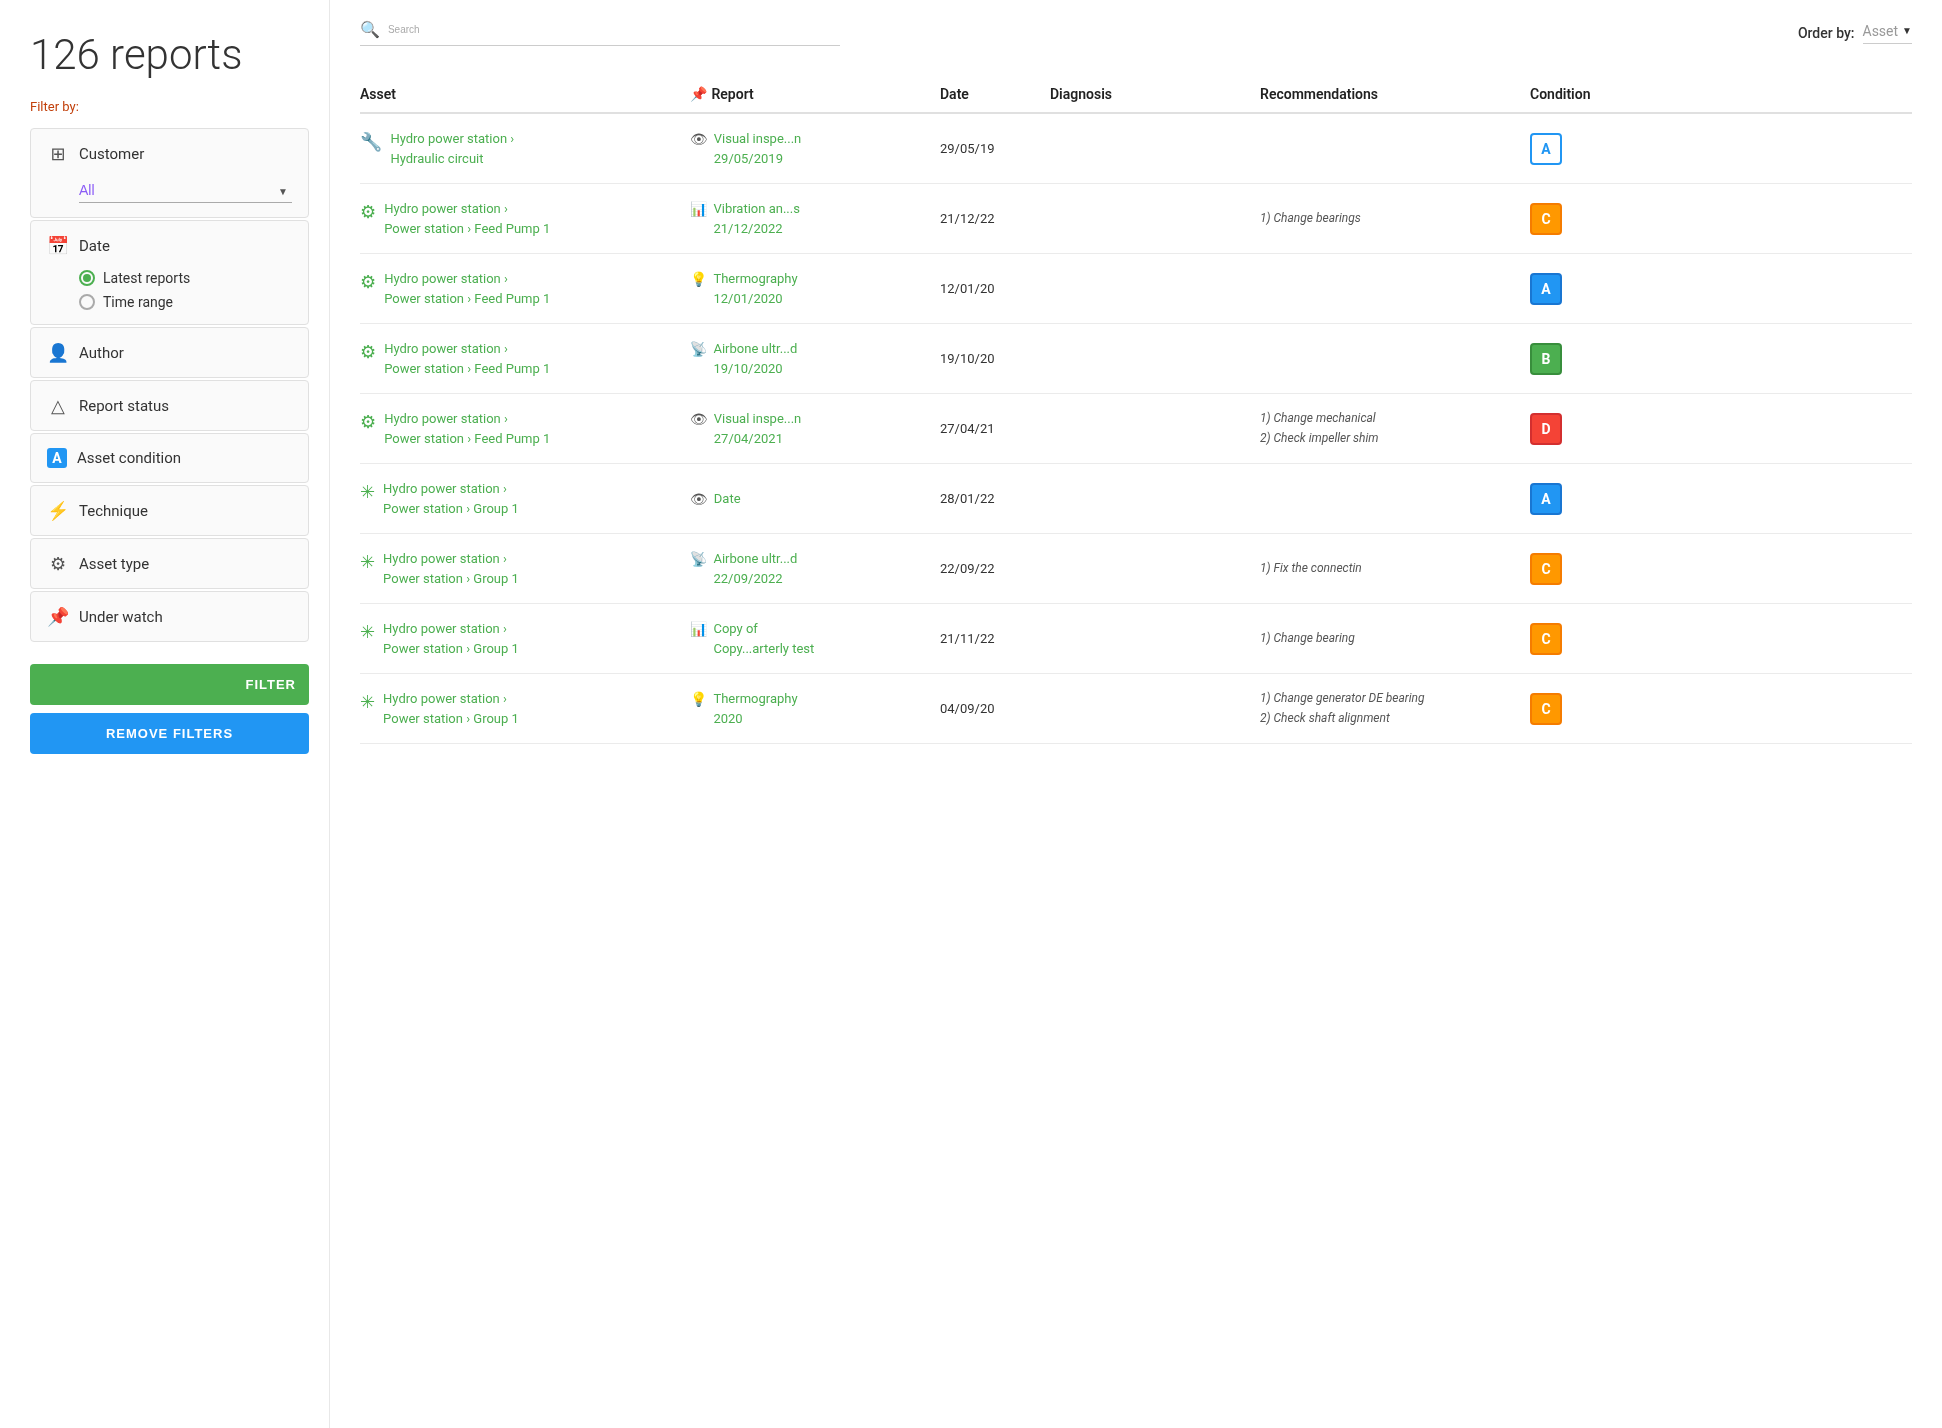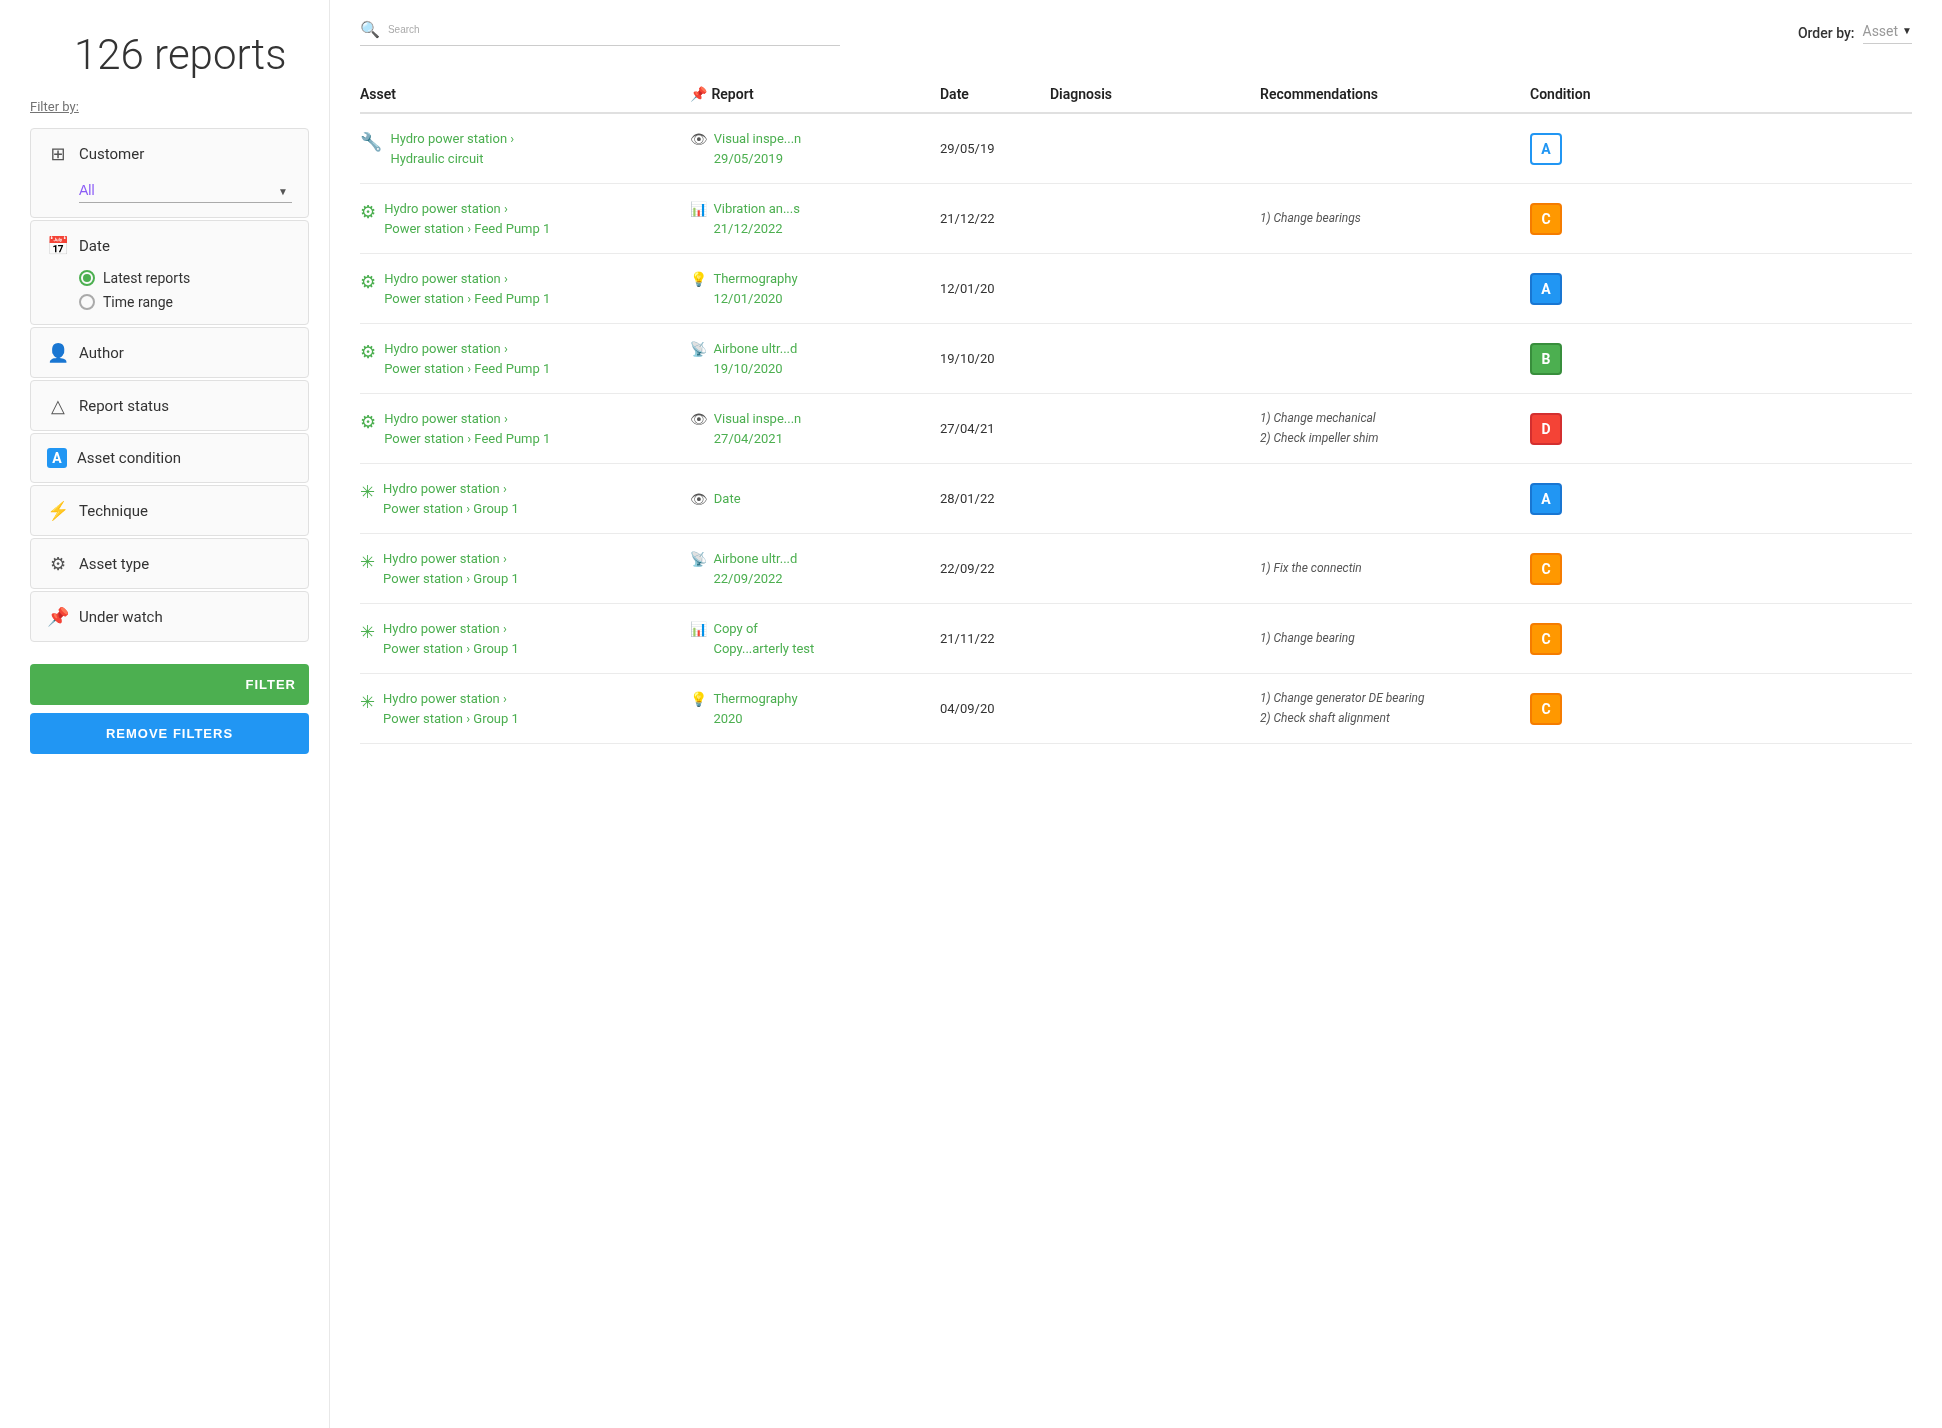--- a/index.html
+++ b/index.html
@@ -2,22 +2,22 @@
 <html><head>
   <meta charset="utf-8">
   <style>
     * { box-sizing: border-box; margin: 0; padding: 0; }
     body { font-family: -apple-system, BlinkMacSystemFont, 'Segoe UI', Roboto, sans-serif; background: #fff; color: #333; font-size: 14px; }
 
     .layout { display: flex; min-height: 100vh; }
 
     
     .sidebar { width: 330px; min-width: 330px; padding: 30px 20px 20px 30px; border-right: 1px solid #e8e8e8; }
-    .page-title { font-size: 42px; font-weight: 300; color: #333; margin-bottom: 20px; margin-left: 44px; }
-    .filter-label { font-size: 13px; color: #737373; margin-bottom: 14px; text-decoration: underline; }
+    .page-title { font-size: 42px; font-weight: 300; color: #333; margin-bottom: 20px; }
+    .filter-label { font-size: 13px; color: #c2410c; margin-bottom: 14px; }
 
     .filter-section { border: 1px solid #e0e0e0; border-radius: 4px; background: #fafafa; margin-bottom: 2px; }
     .filter-section-header { display: flex; align-items: center; gap: 10px; padding: 14px 16px; cursor: pointer; }
     .filter-section-header .icon { font-size: 18px; color: #555; width: 22px; text-align: center; }
     .filter-section-label { font-size: 15px; color: #333; }
 
     .filter-content { padding: 0 16px 14px 48px; }
     .filter-select { width: 100%; border: none; border-bottom: 1px solid #aaa; background: transparent; font-size: 14px; color: #8b5cf6; padding: 4px 0; appearance: none; -webkit-appearance: none; cursor: pointer; outline: none; }
     .filter-select-wrap { position: relative; }
     .filter-select-wrap::after { content: '▼'; position: absolute; right: 4px; top: 50%; transform: translateY(-50%); font-size: 10px; color: #555; pointer-events: none; }

